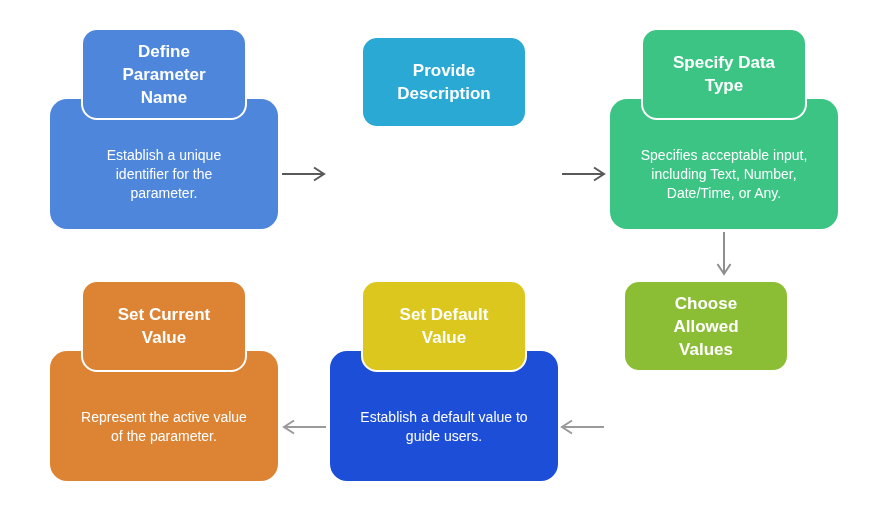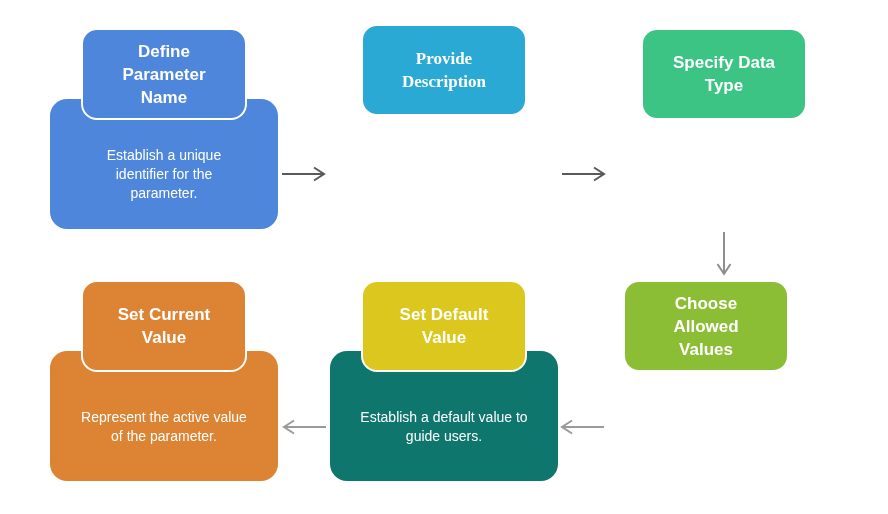--- a/index.html
+++ b/index.html
@@ -7,21 +7,21 @@
   .canvas {
     position: relative;
     width: 888px;
     height: 514px;
     background: #ffffff;
     font-family: "Liberation Sans", sans-serif;
     overflow: hidden;
   }
   .card { position: absolute; width: 228px; }
   .pos-r1c1 { left: 50px;  top: 28px; }
-  .pos-r1c2 { left: 330px; top: 24px; font-family: Liberation Serif, serif; }
+  .pos-r1c2 { left: 330px; top: 36px; }
   .pos-r1c3 { left: 610px; top: 28px; }
   .pos-r2c3 { left: 592px; top: 280px; }
   .pos-r2c2 { left: 330px; top: 280px; }
   .pos-r2c1 { left: 50px;  top: 280px; }
   .tab {
     position: relative;
     z-index: 2;
     width: 166px;
     height: 92px;
     margin: 0 auto;
@@ -89,36 +89,41 @@
       <span class="title">Provide
 Description</span>
     </div>
   </div>
 
   <div class="card pos-r1c3">
     <div class="tab" style="background-color: rgb(60, 196, 132);">
       <span class="title">Specify Data
 Type</span>
     </div>
+    <div class="body" style="background-color: rgb(60, 196, 132);">
+      <span class="desc">Specifies acceptable input,
+including Text, Number,
+Date/Time, or Any.</span>
+    </div>
   </div>
 
   <div class="card pos-r2c3">
     <div class="tab" style="background-color: rgb(140, 190, 53);">
       <span class="title">Choose
 Allowed
 Values</span>
     </div>
   </div>
 
   <div class="card pos-r2c2">
     <div class="tab" style="background-color: rgb(219, 199, 30);">
       <span class="title">Set Default
 Value</span>
     </div>
-    <div class="body" style="background-color: #0f766e;">
+    <div class="body" style="background-color: #1d4ed8;">
       <span class="desc">Establish a default value to
 guide users.</span>
     </div>
   </div>
 
   <div class="card pos-r2c1">
     <div class="tab" style="background-color: rgb(221, 131, 52); align-items: center;">
       <span class="title">Set Current
 Value</span>
     </div>

